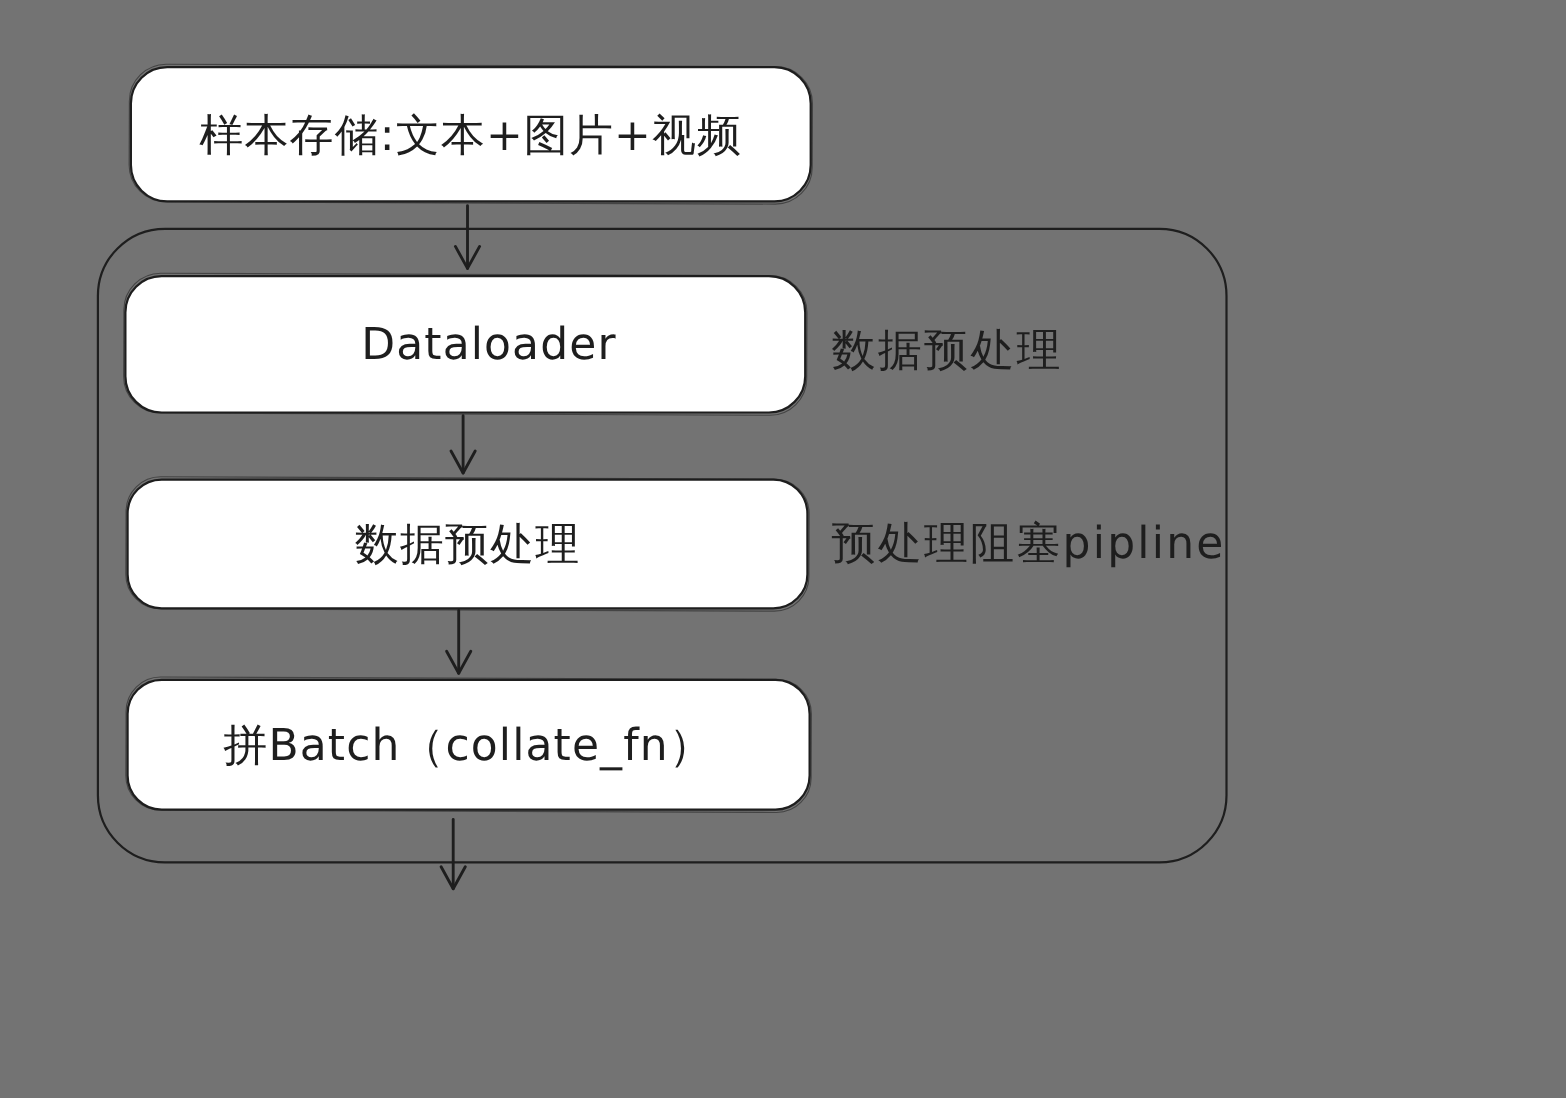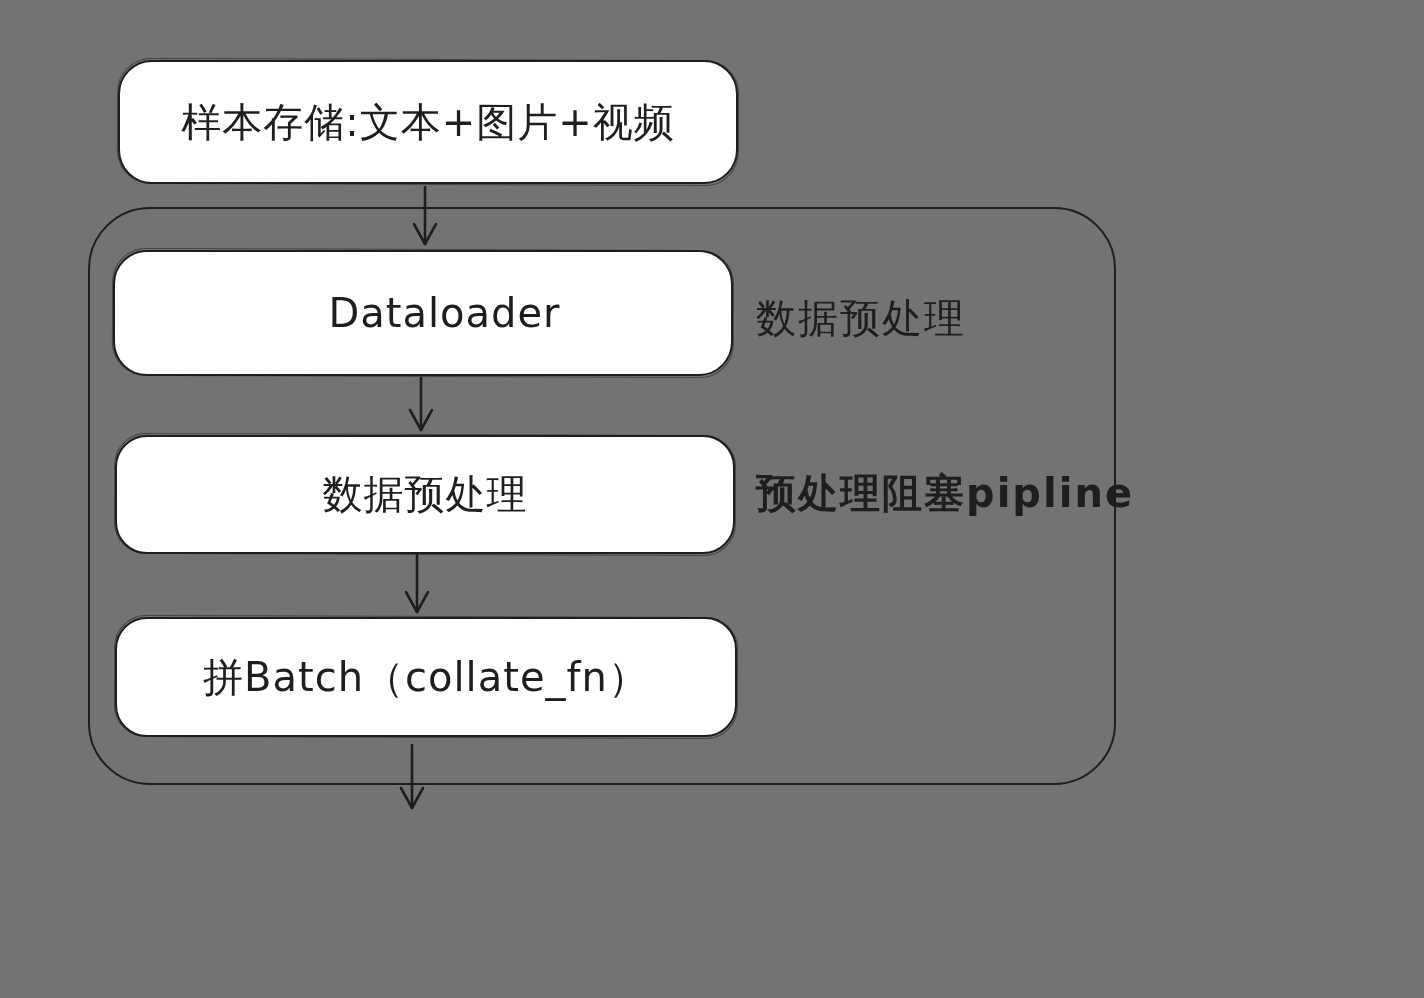--- a/index.html
+++ b/index.html
@@ -64,21 +64,21 @@
     position: absolute;
     overflow: visible;
   }
   
   #node-storage     { left: 118px; top: 60px;  width: 620px; height: 124px; }
   #node-dataloader  { left: 113px; top: 250px; width: 620px; height: 126px; padding-left: 43px; }
   #node-preprocess  { left: 115px; top: 435px; width: 620px; height: 119px; border-radius: 32px; }
   #node-batch       { left: 115px; top: 617px; width: 622px; height: 120px; border-radius: 32px; }
   #node-gpu         { left: 113px; top: 818px; width: 624px; height: 121px; }
   #ann-dataloader   { left: 756px; top: 291px; }
-  #ann-preprocess   { left: 756px; top: 466px; font-weight: bold; }
+  #ann-preprocess   { left: 756px; top: 466px; }
   #arrow-1 { left: 411px; top: 186px; }
   #arrow-2 { left: 407px; top: 377px; }
   #arrow-3 { left: 403px; top: 554px; }
   #arrow-4 { left: 398px; top: 744px; }
 </style>
 </head>
 <body>
 
 <div class="canvas">
 

